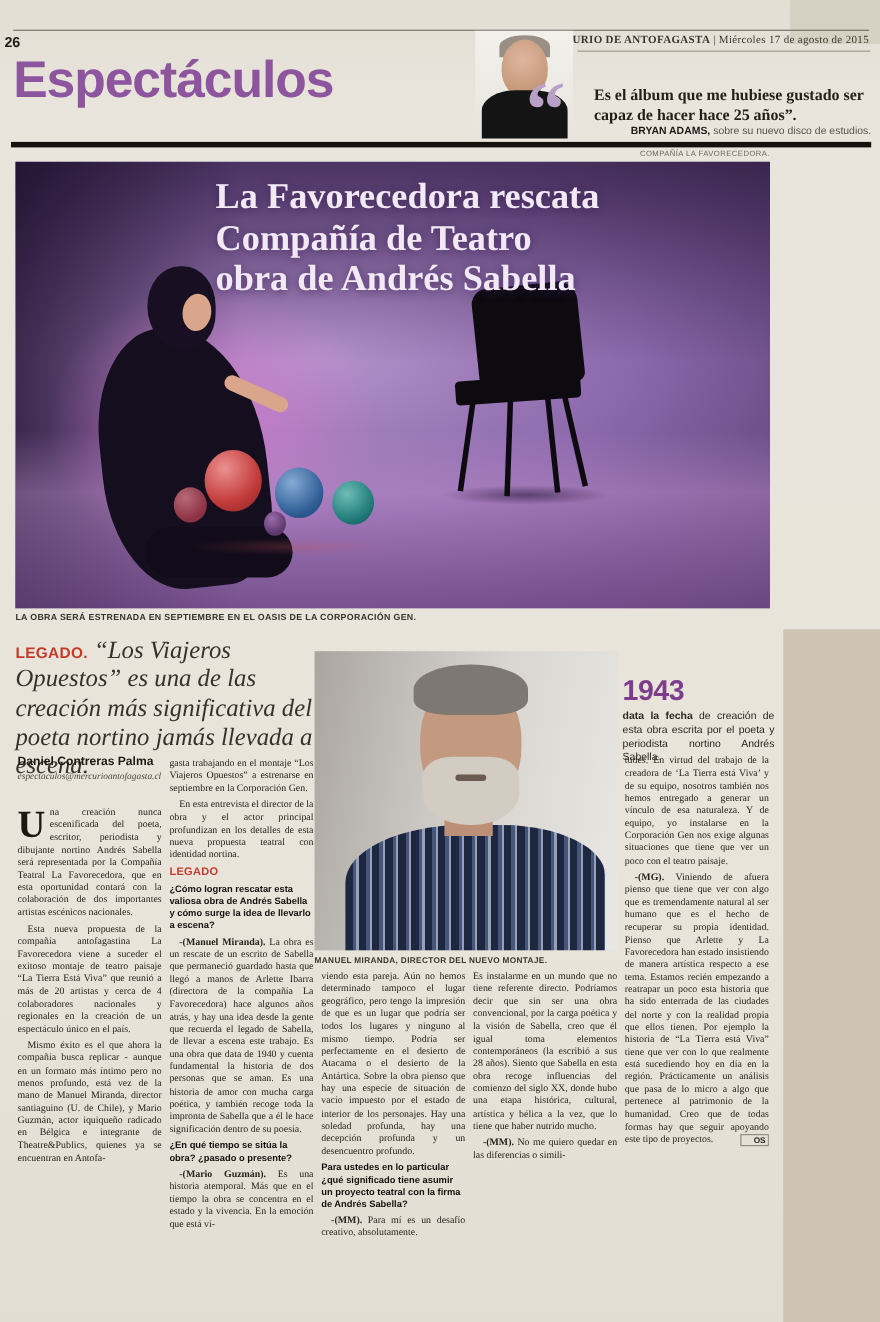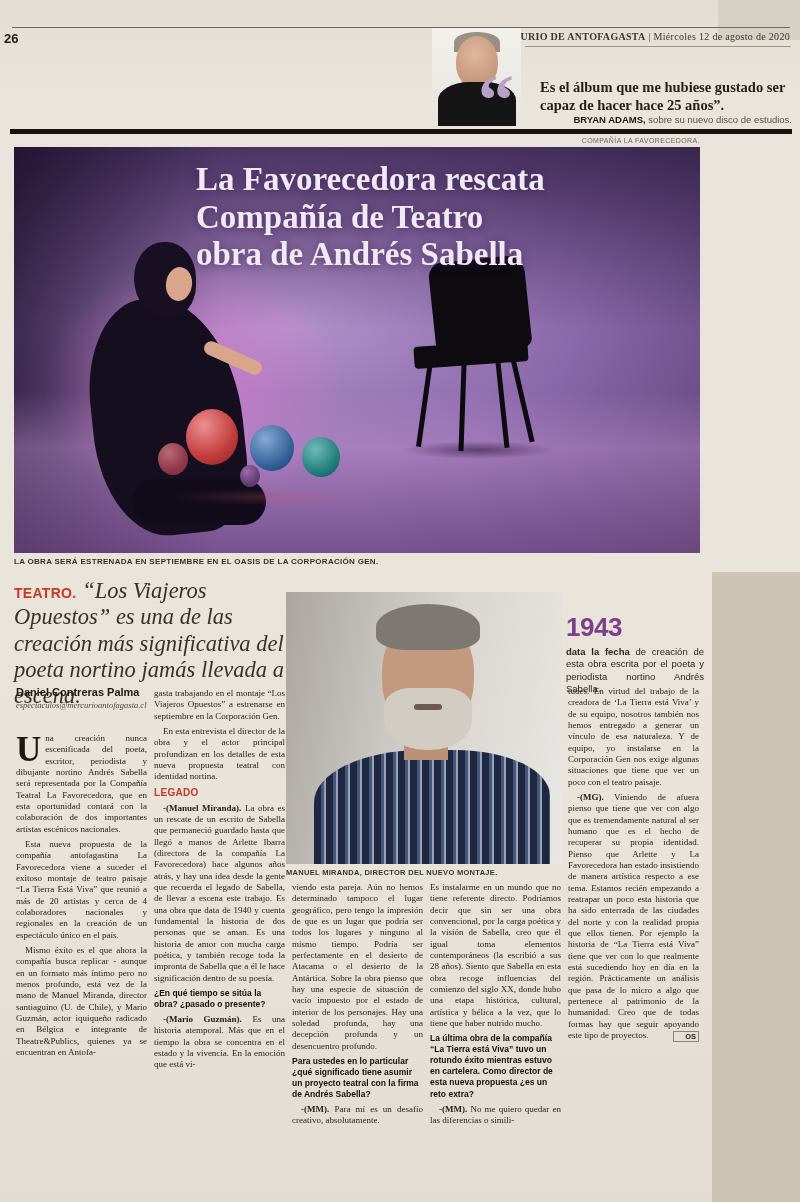--- a/index.html
+++ b/index.html
@@ -101,23 +101,24 @@
 <body>
 
 <div id="paper">
 
   <div class="beige-top"></div>
   <div class="beige-strip"></div>
 
   <div class="topline"></div>
   <div class="pageno">26</div>
   <div class="masthead">
-    <span class="pn">EL MERCURIO DE ANTOFAGASTA</span><span> | </span><span>Miércoles 12 de agosto de 2020</span>
+    <span class="pn">EL MERCURIO DE ANTOFAGASTA</span><span> | </span><span>Miércoles 17 de agosto de 2015</span>
   </div>
   <div class="masthead-rule"></div>
+  <div class="section-title">Espectáculos</div>
 
   <div class="bryan">
     <div class="hairb"></div>
     <div class="head"></div>
     <div class="shirt"></div>
   </div>
 
   <div class="quote-mark">“</div>
   <div class="quote-text">Es el álbum que me hubiese gustado ser capaz de hacer hace 25 años”.</div>
   <div class="quote-attr">
@@ -152,21 +153,21 @@
     <div class="balloon b-purp"></div>
     <div class="photo-headline">
       <div>La Favorecedora rescata</div>
       <div>Compañía de Teatro</div>
       <div>obra de Andrés Sabella</div>
     </div>
   </div>
   <div class="photo-caption">LA OBRA SERÁ ESTRENADA EN SEPTIEMBRE EN EL OASIS DE LA CORPORACIÓN GEN.</div>
 
   <div class="hl-block">
-    <span class="kicker">TEATRO.</span><span> “Los Viajeros Opuestos” es una de las creación más significativa del poeta nortino jamás llevada a escena.</span>
+    <span class="kicker">LEGADO.</span><span> “Los Viajeros Opuestos” es una de las creación más significativa del poeta nortino jamás llevada a escena.</span>
   </div>
 
   <div class="fact">
     <div class="ft">1943</div>
     <div class="fx">
       <span class="lead">data la fecha</span><span> de creación de esta obra escrita por el poeta y periodista nortino Andrés Sabella.</span>
     </div>
   </div>
 
   <div class="man">
@@ -187,34 +188,34 @@
   <div class="col" id="col1">
     <p><span class="dropcap">U</span><span>na creación nunca escenificada del poeta, escritor, periodista y dibujante nortino Andrés Sabella será representada por la Compañía Teatral La Favorecedora, que en esta oportunidad contará con la colaboración de dos importantes artistas escénicos nacionales.</span></p>
     <p class="ind">Esta nueva propuesta de la compañía antofagastina La Favorecedora viene a suceder el exitoso montaje de teatro paisaje “La Tierra Está Viva” que reunió a más de 20 artistas y cerca de 4 colaboradores nacionales y regionales en la creación de un espectáculo único en el país.</p>
     <p class="ind">Mismo éxito es el que ahora la compañía busca replicar - aunque en un formato más íntimo pero no menos profundo, está vez de la mano de Manuel Miranda, director santiaguino (U. de Chile), y Mario Guzmán, actor iquiqueño radicado en Bélgica e integrante de Theatre&amp;Publics, quienes ya se encuentran en Antofa-</p>
   </div>
 
   <div class="col" id="col2">
     <p>gasta trabajando en el montaje “Los Viajeros Opuestos” a estrenarse en septiembre en la Corporación Gen.</p>
     <p class="ind">En esta entrevista el director de la obra y el actor principal profundizan en los detalles de esta nueva propuesta teatral con identidad nortina.</p>
     <p class="sub">LEGADO</p>
+    <p class="q">¿Cómo logran rescatar esta valiosa obra de Andrés Sabella y cómo surge la idea de llevarlo a escena?</p>
     <p class="ind"><span class="lead">-(Manuel Miranda).</span><span> La obra es un rescate de un escrito de Sabella que permaneció guardado hasta que llegó a manos de Arlette Ibarra (directora de la compañía La Favorecedora) hace algunos años atrás, y hay una idea desde la gente que recuerda el legado de Sabella, de llevar a escena este trabajo. Es una obra que data de 1940 y cuenta fundamental la historia de dos personas que se aman. Es una historia de amor con mucha carga poética, y también recoge toda la impronta de Sabella que a él le hace significación dentro de su poesía.</span></p>
     <p class="q">¿En qué tiempo se sitúa la obra? ¿pasado o presente?</p>
     <p class="ind"><span class="lead">-(Mario Guzmán).</span><span> Es una historia atemporal. Más que en el tiempo la obra se concentra en el estado y la vivencia. En la emoción que está vi-</span></p>
   </div>
 
   <div class="col" id="col3">
     <p>viendo esta pareja. Aún no hemos determinado tampoco el lugar geográfico, pero tengo la impresión de que es un lugar que podría ser todos los lugares y ninguno al mismo tiempo. Podría ser perfectamente en el desierto de Atacama o el desierto de la Antártica. Sobre la obra pienso que hay una especie de situación de vacío impuesto por el estado de interior de los personajes. Hay una soledad profunda, hay una decepción profunda y un desencuentro profundo.</p>
     <p class="q">Para ustedes en lo particular ¿qué significado tiene asumir un proyecto teatral con la firma de Andrés Sabella?</p>
     <p class="ind"><span class="lead">-(MM).</span><span> Para mí es un desafío creativo, absolutamente.</span></p>
   </div>
 
   <div class="col" id="col4">
     <p>Es instalarme en un mundo que no tiene referente directo. Podríamos decir que sin ser una obra convencional, por la carga poética y la visión de Sabella, creo que él igual toma elementos contemporáneos (la escribió a sus 28 años). Siento que Sabella en esta obra recoge influencias del comienzo del siglo XX, donde hubo una etapa histórica, cultural, artística y bélica a la vez, que lo tiene que haber nutrido mucho.</p>
-    <p class="q">La última obra de la compañía “La Tierra está Viva” tuvo un rotundo éxito mientras estuvo en cartelera. Como director de esta nueva propuesta ¿es un reto extra?</p>
     <p class="ind"><span class="lead">-(MM).</span><span> No me quiero quedar en las diferencias o simili-</span></p>
   </div>
 
   <div class="col" id="col5">
     <p>tudes. En virtud del trabajo de la creadora de ‘La Tierra está Viva’ y de su equipo, nosotros también nos hemos entregado a generar un vínculo de esa naturaleza. Y de equipo, yo instalarse en la Corporación Gen nos exige algunas situaciones que tiene que ver un poco con el teatro paisaje.</p>
     <p class="ind"><span class="lead">-(MG).</span><span> Viniendo de afuera pienso que tiene que ver con algo que es tremendamente natural al ser humano que es el hecho de recuperar su propia identidad. Pienso que Arlette y La Favorecedora han estado insistiendo de manera artística respecto a ese tema. Estamos recién empezando a reatrapar un poco esta historia que ha sido enterrada de las ciudades del norte y con la realidad propia que ellos tienen. Por ejemplo la historia de “La Tierra está Viva” tiene que ver con lo que realmente está sucediendo hoy en día en la región. Prácticamente un análisis que pasa de lo micro a algo que pertenece al patrimonio de la humanidad. Creo que de todas formas hay que seguir apoyando este tipo de proyectos.</span> <span class="endmark">OS</span></p>
   </div>
 
 </div>
 

